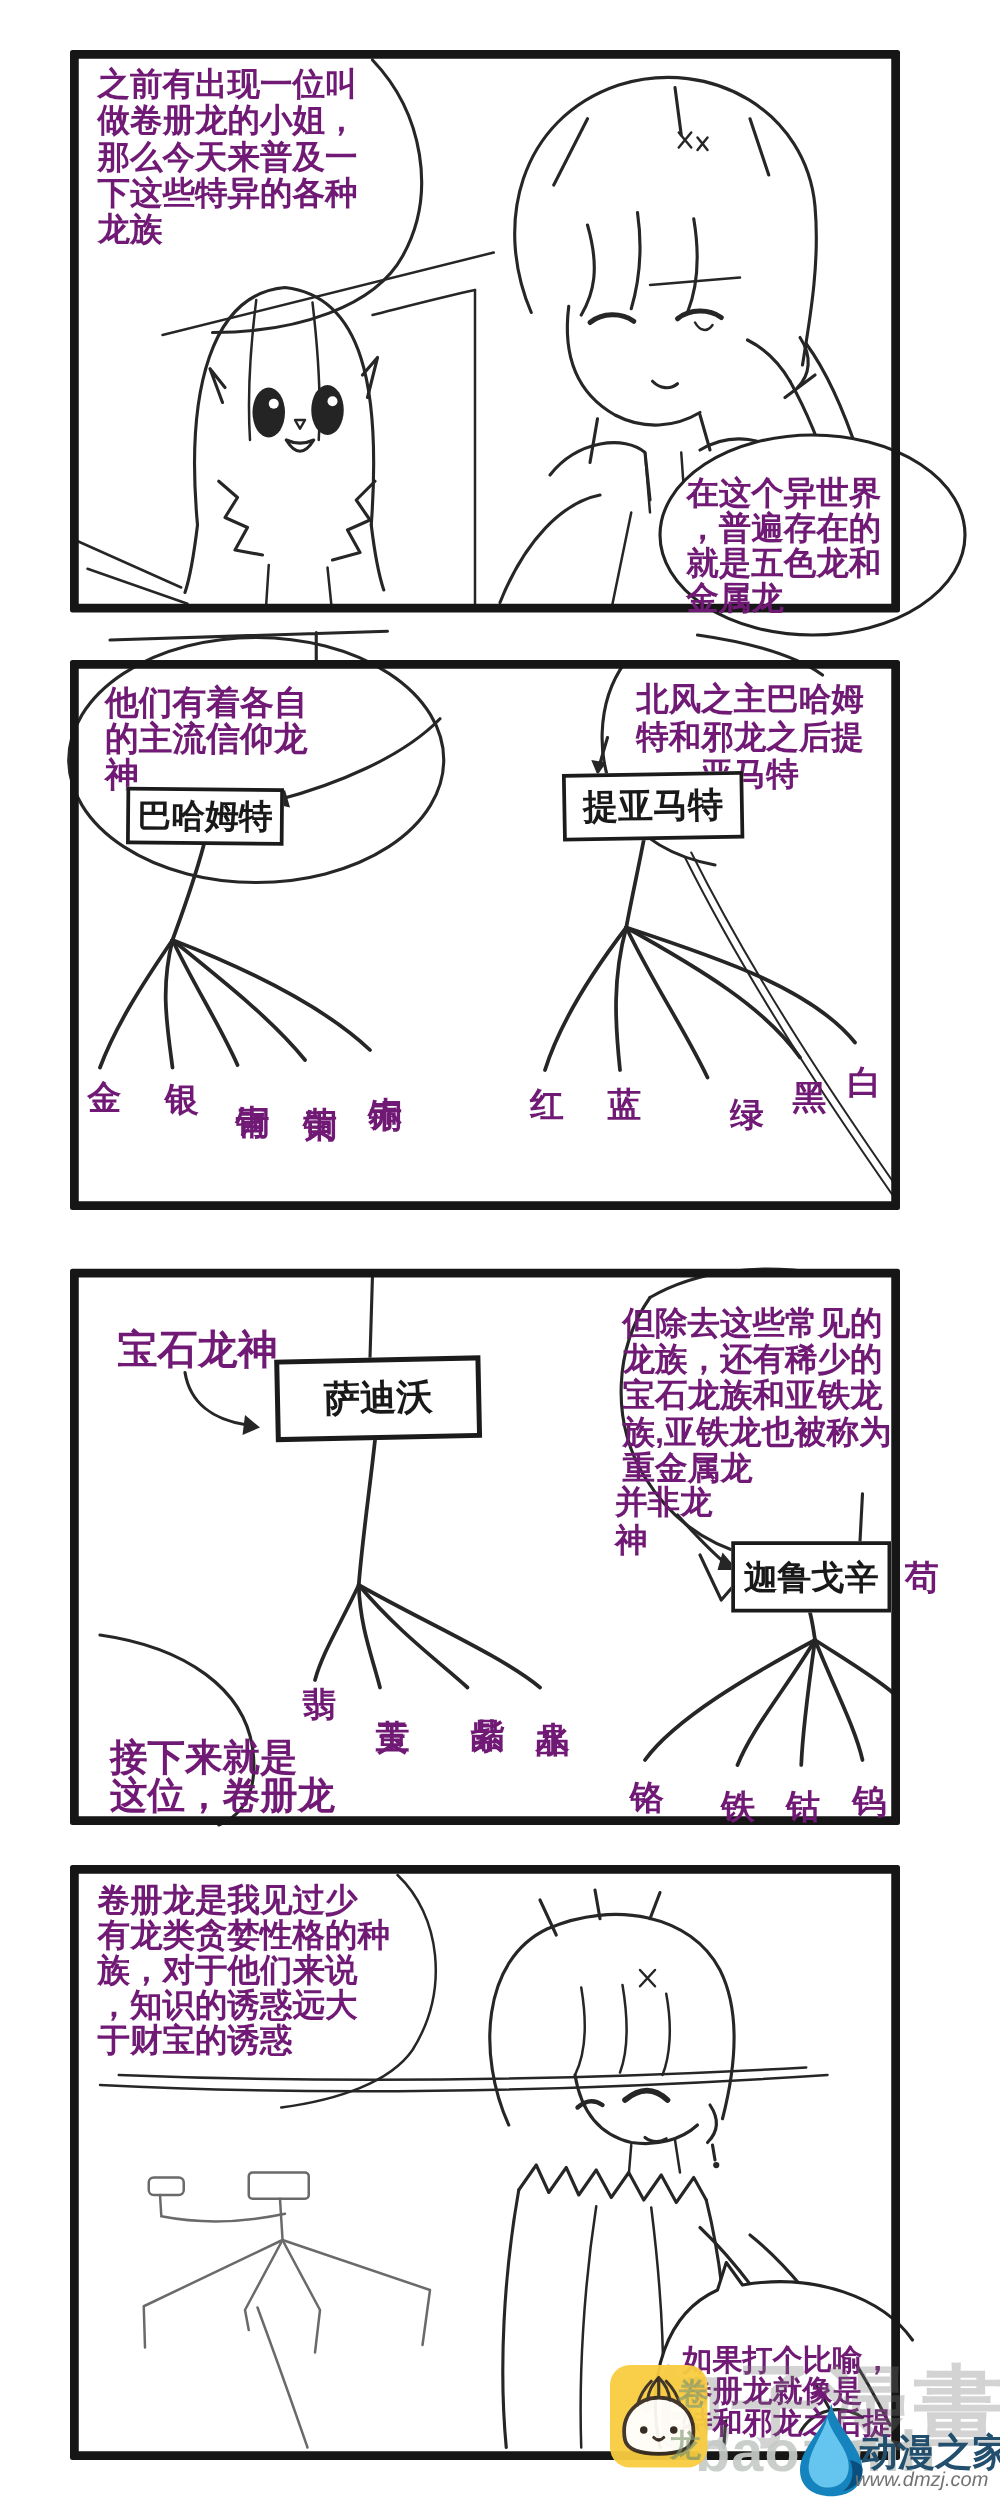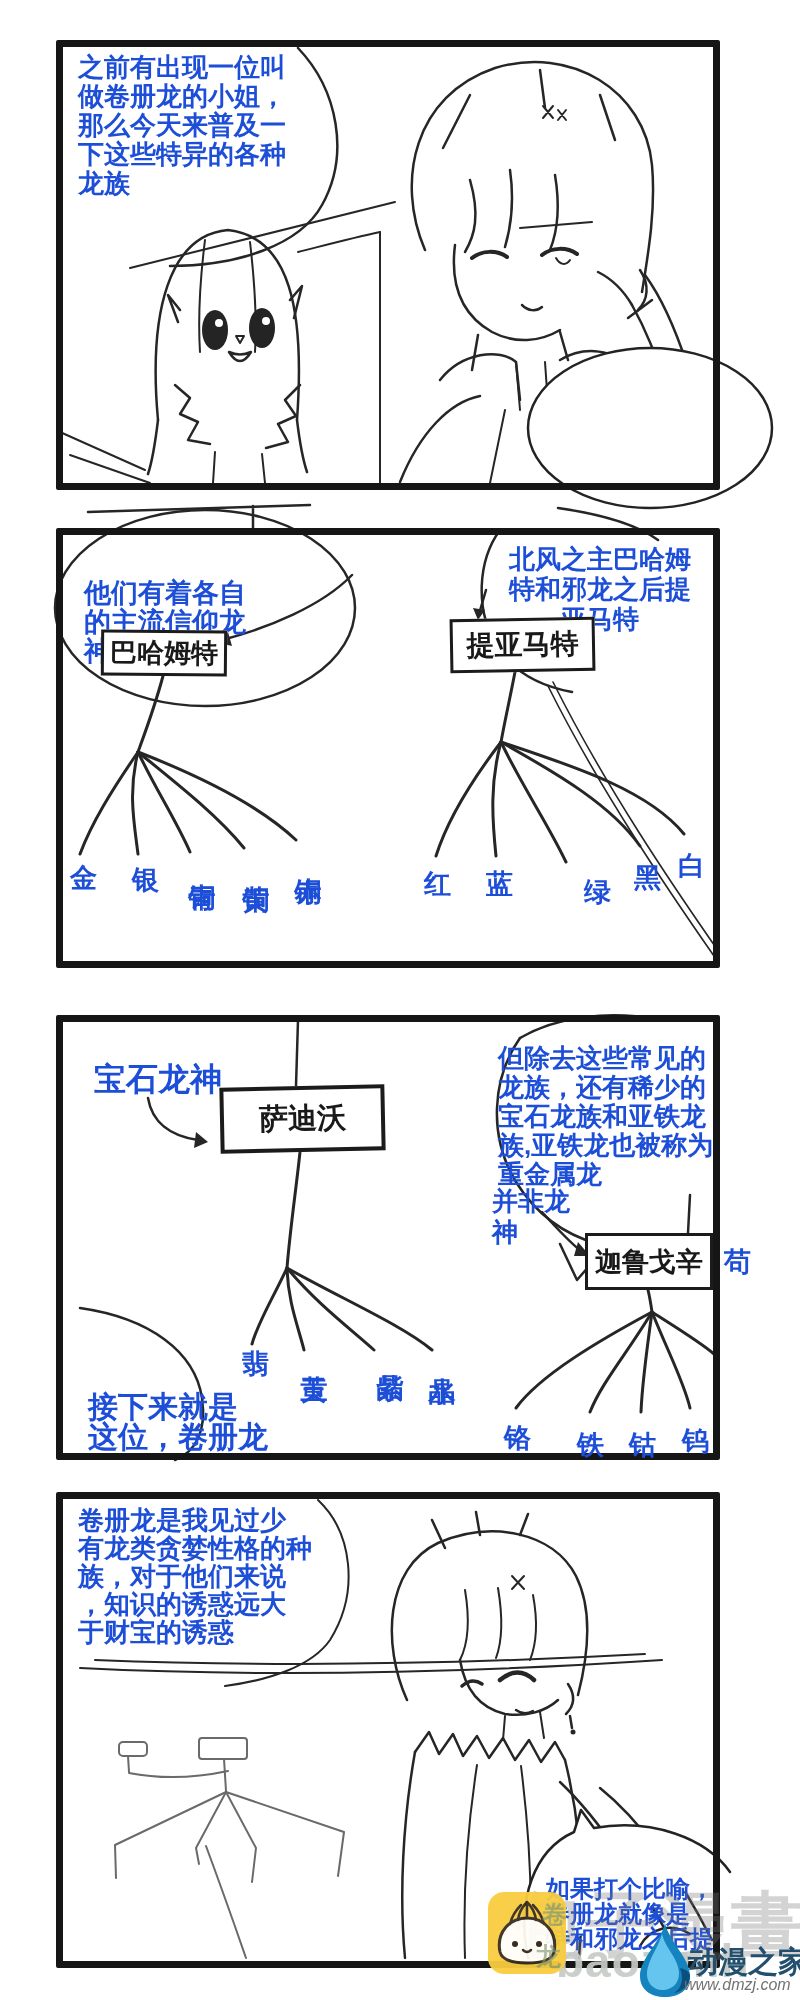--- a/index.html
+++ b/index.html
@@ -1,21 +1,21 @@
 <!DOCTYPE html>
 <html><head>
 <meta charset="utf-8">
 <style>
   html,body{margin:0;padding:0;background:#ffffff;}
   .page{position:relative;width:800px;height:2000px;background:#ffffff;overflow:hidden;
         font-family:"Liberation Sans",sans-serif;}
   .art{position:absolute;left:0;top:0;z-index:1;}
   .panel{position:absolute;border:7px solid #161616;border-radius:2px;z-index:2;
          box-sizing:border-box;background:transparent;}
-  .t{position:absolute;font-weight:700;color:#1d4ed8;white-space:pre-line;z-index:4;
+  .t{position:absolute;font-weight:700;color:#701a75;white-space:pre-line;z-index:4;
      font-family:"Liberation Sans",sans-serif;}
   .vt{writing-mode:vertical-rl;text-orientation:upright;letter-spacing:2px;}
   .nbox{position:absolute;border:3px solid #1b1b1b;background:#ffffff;display:flex;
         align-items:center;justify-content:center;font-weight:700;color:#191919;z-index:4;
         box-sizing:border-box;}
   .wm-big{position:absolute;z-index:5;font-weight:900;color:#787878;opacity:.32;
           letter-spacing:1px;white-space:nowrap;}
   .wm-word{position:absolute;z-index:5;font-weight:700;color:#c7cbc7;opacity:.92;
            letter-spacing:1px;white-space:nowrap;}
   .logo{position:absolute;z-index:6;background:#f9cd40;border-radius:16px;opacity:.95;}
@@ -206,22 +206,26 @@
   <div class="panel" style="left:56px;top:40px;width:664px;height:450px;"></div>
   <div class="panel" style="left:56px;top:528px;width:664px;height:440px;"></div>
   <div class="panel" style="left:56px;top:1015px;width:664px;height:445px;"></div>
   <div class="panel" style="left:56px;top:1492px;width:664px;height:476px;"></div>
 
   <div class="t" style="left:78px;top:53px;font-size:26px;line-height:29px;">之前有出现一位叫
 做卷册龙的小姐，
 那么今天来普及一
 下这些特异的各种
 龙族</div>
-
-  <div class="t" style="left:84px;top:548px;font-size:27px;line-height:29px;margin-top:31px;">他们有着各自
+  <div class="t" style="left:549px;top:380px;font-size:26px;line-height:28px;">在这个异世界
+，普遍存在的
+就是五色龙和
+金属龙</div>
+
+  <div class="t" style="left:84px;top:548px;font-size:27px;line-height:29px;">他们有着各自
 的主流信仰龙
 神</div>
   <div class="t" style="left:500px;top:546px;width:200px;font-size:26px;line-height:30px;text-align:center;font-family:Liberation Mono, monospace;">北风之主巴哈姆
 特和邪龙之后提
 亚马特</div>
   <div class="nbox" style="left:101px;top:630px;width:126px;height:46px;font-size:27px;transform:rotate(.5deg);">巴哈姆特</div>
   <div class="nbox" style="left:450px;top:618px;width:145px;height:54px;font-size:28px;transform:rotate(-1deg);">提亚马特</div>
 
   <span class="t" style="left:70px;top:860px;font-size:27px;">金</span>
   <span class="t" style="left:132px;top:862px;font-size:27px;">银</span>

